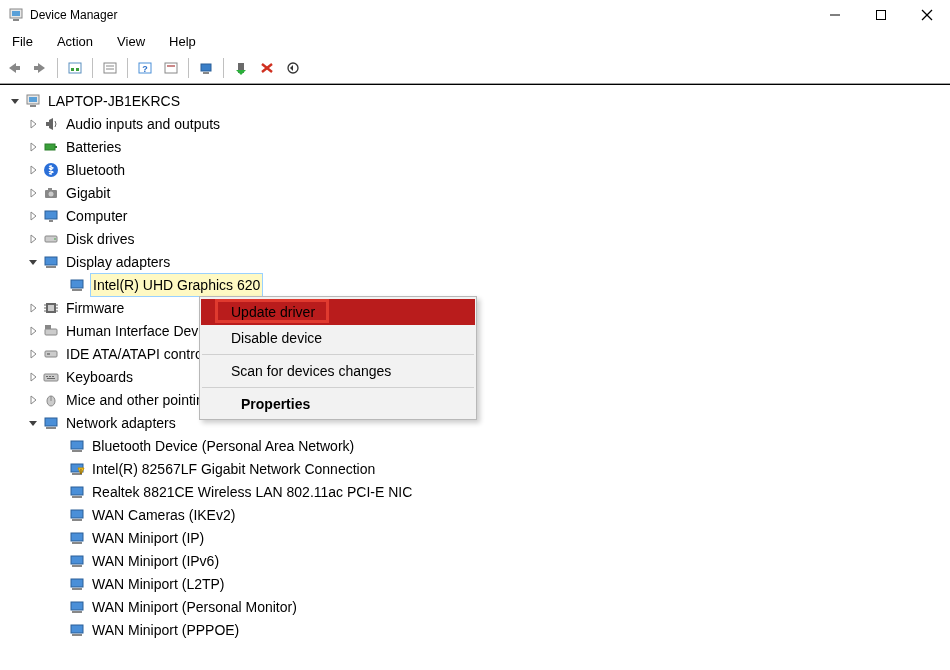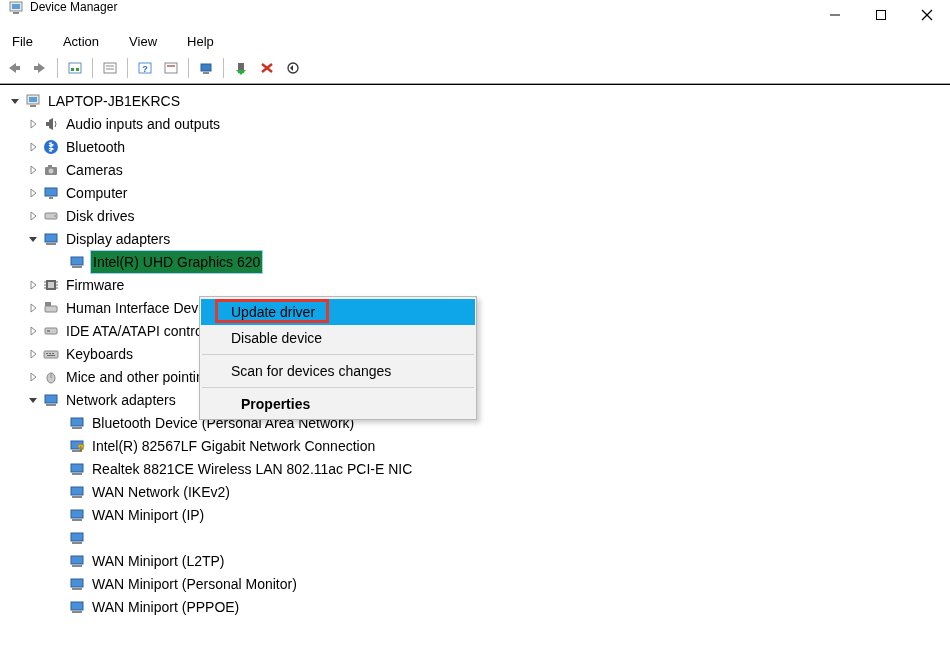--- a/index.html
+++ b/index.html
@@ -10,21 +10,21 @@
     color: #000;
     background: #fff;
     width: 950px;
     height: 670px;
     overflow: hidden;
     position: relative;
   }
   
   .titlebar {
     display: flex;
-    align-items: flex-start;
+    align-items: center;
     height: 30px;
     padding: 0 0 0 8px;
   }
   .titlebar .app-icon {
     width: 16px; height: 16px;
     margin-right: 6px;
     display: inline-flex; align-items: center; justify-content: center;
   }
   .titlebar .title { font-size: 12px; }
   .titlebar .spacer { flex: 1; }
@@ -32,21 +32,21 @@
   .win-btn {
     width: 46px; height: 30px;
     display: flex; align-items: center; justify-content: center;
     font-family: "Segoe UI", sans-serif;
   }
   .win-btn svg { display:block; }
 
   
   .menubar {
     display: flex;
-    gap: 14px;
+    gap: 8px;
     padding: 2px 4px 4px 4px;
     font-size: 13px;
   }
   .menubar .menu-item {
     padding: 2px 8px;
   }
 
   
   .toolbar {
     display: flex;
@@ -96,21 +96,21 @@
   }
   .expander.blank { visibility: hidden; }
   .expander.open { color: #333; }
   .node .icon {
     width: 18px; height: 16px;
     margin-right: 4px;
     display: inline-flex; align-items: center; justify-content: center;
   }
   .node .label { padding: 1px 2px; }
   .node.selected .label {
-    background: #15803d;
+    background: #fef9c3;
     border: 1px solid #99d1ff;
     padding: 0 2px;
   }
 
   .indent-0 { padding-left: 6px; }
   .indent-1 { padding-left: 24px; }
   .indent-2 { padding-left: 50px; }
 
   
   .context-menu {
@@ -121,21 +121,21 @@
     font-size: 14px;
     padding: 2px 1px;
     min-width: 278px;
     z-index: 20;
   }
   .context-menu .cm-item {
     padding: 5px 30px 5px 30px;
     position: relative;
   }
   .context-menu .cm-item.highlight {
-    background: #0ea5e9;
+    background: #b91c1c;
   }
   .context-menu .cm-sep {
     height: 1px;
     background: #d0d0d0;
     margin: 3px 1px;
   }
   .context-menu .cm-item.bold { font-weight: 700; padding-left: 40px; }
   .red-box {
     position: absolute;
     border: 3px solid #e03a2f;
@@ -284,20 +284,34 @@
       <span class="icon">
           <svg width="16" height="16">
             <rect x="3" y="6" width="3" height="4" fill="#666"></rect>
             <path d="M6 4 L10 2 L10 14 L6 12 Z" fill="#666"></path>
             <path d="M12 5 Q14 8 12 11" fill="none" stroke="#666"></path>
           </svg>
         </span>
       <span class="label">Audio inputs and outputs</span>
     </div>
 
+    <div class="node indent-1">
+      <span class="expander">
+          <svg width="10" height="10">
+            <path d="M3 1 L8 5 L3 9 Z" fill="none" stroke="#888"></path>
+          </svg>
+        </span>
+      <span class="icon">
+          <svg width="16" height="16">
+            <rect x="2" y="5" width="10" height="6" fill="#3a9f3a" stroke="#2a7f2a"></rect>
+            <rect x="12" y="7" width="2" height="2" fill="#2a7f2a"></rect>
+          </svg>
+        </span>
+      <span class="label">Batteries</span>
+    </div>
 
     <div class="node indent-1">
       <span class="expander">
           <svg width="10" height="10">
             <path d="M3 1 L8 5 L3 9 Z" fill="none" stroke="#888"></path>
           </svg>
         </span>
       <span class="icon">
           <svg width="16" height="16">
             <circle cx="8" cy="8" r="7" fill="#2a6fd8"></circle>
@@ -313,21 +327,21 @@
             <path d="M3 1 L8 5 L3 9 Z" fill="none" stroke="#888"></path>
           </svg>
         </span>
       <span class="icon">
           <svg width="16" height="16">
             <rect x="2" y="5" width="12" height="8" rx="1" fill="#888"></rect>
             <circle cx="8" cy="9" r="2.5" fill="#ccc"></circle>
             <rect x="5" y="3" width="4" height="2" fill="#888"></rect>
           </svg>
         </span>
-      <span class="label">Cameras</span>
+      <span class="label">Gigabit</span>
     </div>
 
     <div class="node indent-1">
       <span class="expander">
           <svg width="10" height="10">
             <path d="M3 1 L8 5 L3 9 Z" fill="none" stroke="#888"></path>
           </svg>
         </span>
       <span class="icon">
           <svg width="16" height="16">
@@ -512,40 +526,41 @@
       <span class="label">Realtek 8821CE Wireless LAN 802.11ac PCI-E NIC</span>
     </div>
     <div class="node indent-2">
       <span class="expander blank"></span>
       <span class="icon">
           <svg width="16" height="16">
             <rect x="2" y="3" width="12" height="8" fill="#4a8fd8" stroke="#2a5f98"></rect>
             <rect x="3" y="12" width="10" height="2" fill="#888"></rect>
           </svg>
         </span>
-      <span class="label">WAN Network (IKEv2)</span>
+      <span class="label">WAN Cameras (IKEv2)</span>
     </div>
     <div class="node indent-2">
       <span class="expander blank"></span>
       <span class="icon">
           <svg width="16" height="16">
             <rect x="2" y="3" width="12" height="8" fill="#4a8fd8" stroke="#2a5f98"></rect>
             <rect x="3" y="12" width="10" height="2" fill="#888"></rect>
           </svg>
         </span>
       <span class="label">WAN Miniport (IP)</span>
     </div>
     <div class="node indent-2">
       <span class="expander blank"></span>
       <span class="icon">
           <svg width="16" height="16">
             <rect x="2" y="3" width="12" height="8" fill="#4a8fd8" stroke="#2a5f98"></rect>
             <rect x="3" y="12" width="10" height="2" fill="#888"></rect>
           </svg>
         </span>
+      <span class="label">WAN Miniport (IPv6)</span>
     </div>
     <div class="node indent-2">
       <span class="expander blank"></span>
       <span class="icon">
           <svg width="16" height="16">
             <rect x="2" y="3" width="12" height="8" fill="#4a8fd8" stroke="#2a5f98"></rect>
             <rect x="3" y="12" width="10" height="2" fill="#888"></rect>
           </svg>
         </span>
       <span class="label">WAN Miniport (L2TP)</span>

